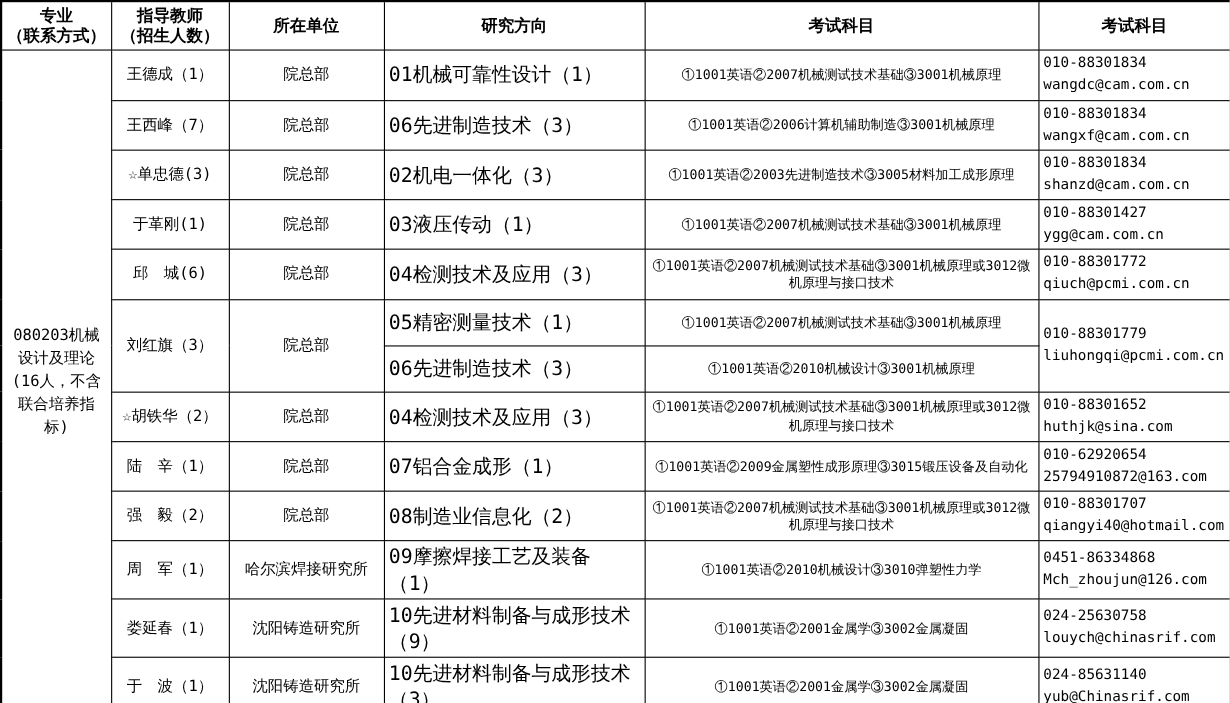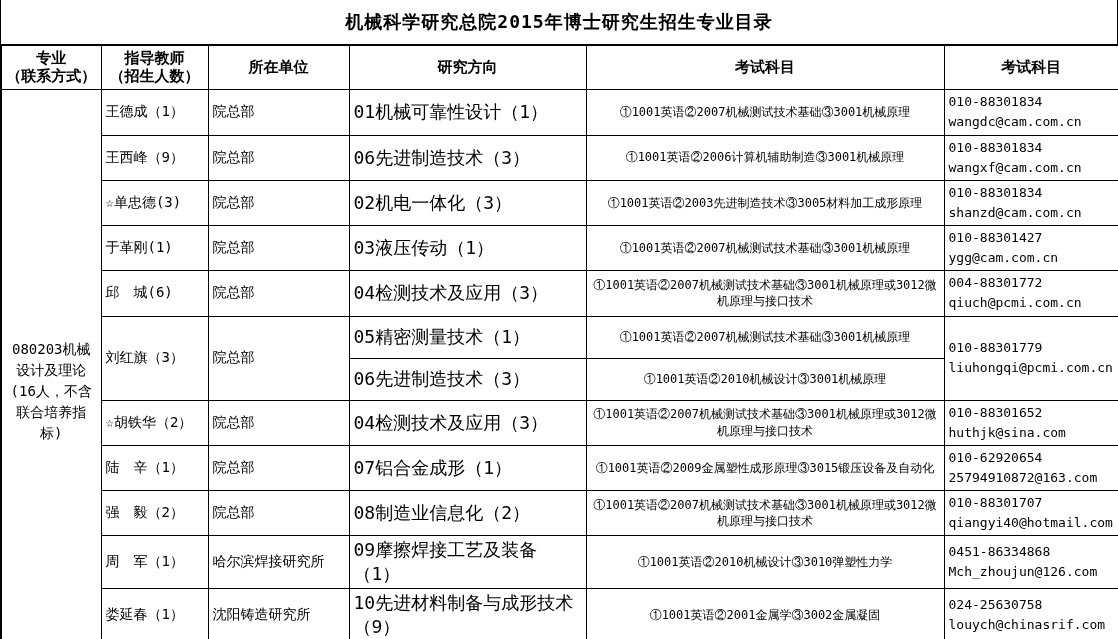--- a/index.html
+++ b/index.html
@@ -54,21 +54,21 @@
   table.catalog tbody tr { height: 42px; }
   table.catalog tbody tr.tall { height: 46px; }
   td.c-major {
     text-align: center;
     vertical-align: middle;
     font-size: 14px;
     line-height: 1.5;
     padding: 2px 3px;
   }
   td.c-advisor, td.c-unit {
-    text-align: left;
+    text-align: center;
     vertical-align: middle;
     font-size: 14px;
     margin-left: 40px;
   }
   td.c-direction {
     text-align: left;
     vertical-align: middle;
     font-size: 18px;
     padding-left: 4px;
   }
@@ -87,21 +87,20 @@
     line-height: 1.55;
     padding-left: 4px;
     padding-right: 1px;
   }
 </style>
 </head>
 <body>
 
 <div id="page">
 
-  <div class="title-band">机械科学研究总院2015年博士研究生招生专业目录</div>
 
   <table class="catalog">
     <colgroup>
       <col style="width:100px">
         <col style="width:107px">
         <col style="width:141px">
       <col style="width:237px">
         <col style="width:358px">
         <col style="width:175px">
     </colgroup>
@@ -121,21 +120,21 @@
       <tr class="tall">
         <td class="c-major" rowspan="13">080203机械设计及理论(16人，不含联合培养指标)</td>
         <td class="c-advisor">王德成（1）</td>
         <td class="c-unit">院总部</td>
         <td class="c-direction">01机械可靠性设计（1）</td>
         <td class="c-exam">①1001英语②2007机械测试技术基础③3001机械原理</td>
         <td class="c-contact">010-88301834
 wangdc@cam.com.cn</td>
       </tr>
       <tr>
-        <td class="c-advisor">王西峰（9）</td>
+        <td class="c-advisor">王西峰（7）</td>
         <td class="c-unit">院总部</td>
         <td class="c-direction">06先进制造技术（3）</td>
         <td class="c-exam">①1001英语②2006计算机辅助制造③3001机械原理</td>
         <td class="c-contact">010-88301834
 wangxf@cam.com.cn</td>
       </tr>
       <tr>
         <td class="c-advisor">☆单忠德(3)</td>
         <td class="c-unit">院总部</td>
         <td class="c-direction">02机电一体化（3）</td>
@@ -149,21 +148,21 @@
         <td class="c-direction">03液压传动（1）</td>
         <td class="c-exam">①1001英语②2007机械测试技术基础③3001机械原理</td>
         <td class="c-contact">010-88301427
 ygg@cam.com.cn</td>
       </tr>
       <tr>
         <td class="c-advisor">邱　城(6)</td>
         <td class="c-unit">院总部</td>
         <td class="c-direction">04检测技术及应用（3）</td>
         <td class="c-exam">①1001英语②2007机械测试技术基础③3001机械原理或3012微机原理与接口技术</td>
-        <td class="c-contact">004-88301772
+        <td class="c-contact">010-88301772
 qiuch@pcmi.com.cn</td>
       </tr>
       <tr>
         <td class="c-advisor" rowspan="2">刘红旗（3）</td>
         <td class="c-unit" rowspan="2">院总部</td>
         <td class="c-direction">05精密测量技术（1）</td>
         <td class="c-exam">①1001英语②2007机械测试技术基础③3001机械原理</td>
         <td class="c-contact" rowspan="2">010-88301779
 liuhongqi@pcmi.com.cn</td>
       </tr>

